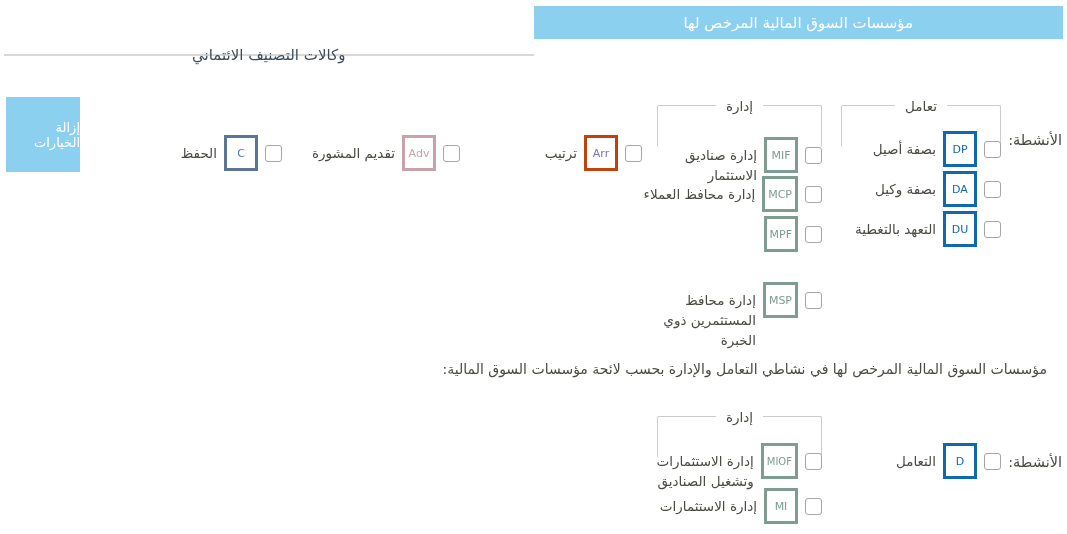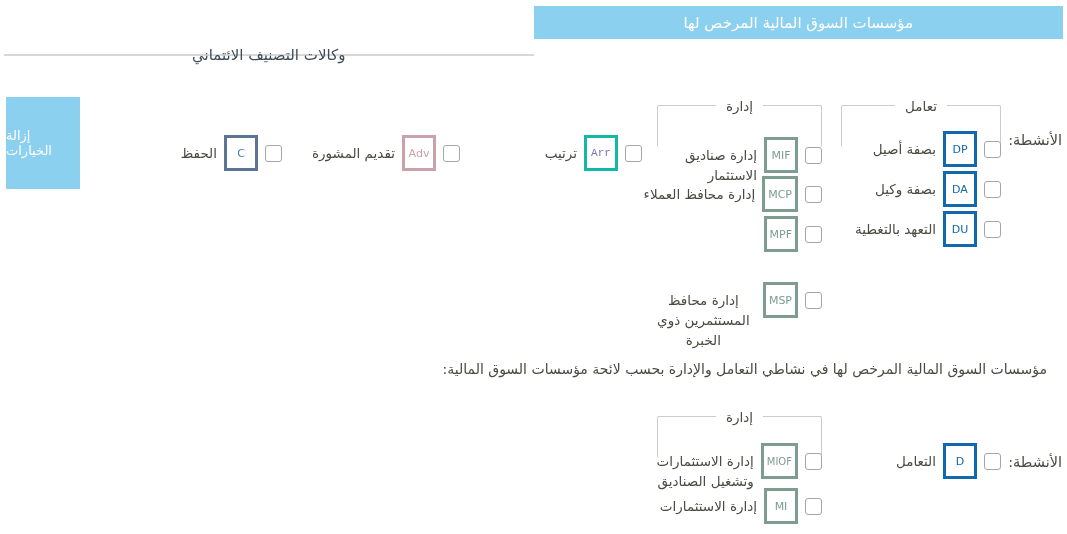--- a/index.html
+++ b/index.html
@@ -28,40 +28,40 @@
     border:1px solid #a6a6a6; border-radius:3px; background:#fff; cursor:pointer;
     flex:0 0 auto;
   }
   .badge {
     min-width:34px; height:36px; padding:0 3px;
     display:flex; align-items:center; justify-content:center;
     font-size:11px; background:#fff; flex:0 0 auto; letter-spacing:0;
   }
   .b-blue   { border:3px solid #1068AD; color:#1068AD; }
   .b-sage   { border:3px solid #7E9C90; color:#7E9C90; }
-  .b-purple { border:3px solid #14b8a6; color:#7A74B4;font-family:Liberation Mono, monospace; }
+  .b-purple { border:3px solid #c2410c; color:#7A74B4; }
   .b-rose   { border:3px solid #C9A2AB; color:#C9A2AB; }
   .b-slate  { border:3px solid #5A7596; color:#4A7AB0; }
   .lbl { font-size:13.5px; color:#4a4a42; margin-top:8px; line-height:20px; text-align:right; }
   .nowrap { white-space:nowrap; }
-  .w100 { width:100px; } .w105 { width:105px;text-align:center; } .w115 { width:118px; }
+  .w100 { width:100px; } .w105 { width:105px; } .w115 { width:118px; }
 
   
   .group { position:absolute; }
   .frame { position:absolute; left:0; right:0; top:9px; height:42px;
            border:1px solid #cccccc; border-bottom:none; border-radius:2px; }
   .legend { position:absolute; top:0; left:0; right:0; text-align:center; z-index:1; }
   .legend span { background:#fff; padding:0 10px; font-size:13.5px; color:#4a4a42; line-height:18px; }
 
   
   .remove-btn {
-    position:absolute; left:6px; top:97px; width:74px; height:92px;
+    position:absolute; left:6px; top:97px; width:74px; height:75px;
     background:#8CD0F0; color:#fff; border:none; cursor:pointer;
     font-family:"DejaVu Sans", sans-serif; font-size:13px;
-    display:flex; align-items:center; justify-content:center; text-align:left;
+    display:flex; align-items:center; justify-content:center; text-align:right;
   }
 
   .note { position:absolute; right:20px; top:361px; font-size:14px; color:#4a4a42; }
 </style>
 </head>
 <body>
 
 <div class="stage">
 
   <div class="tabbar">

